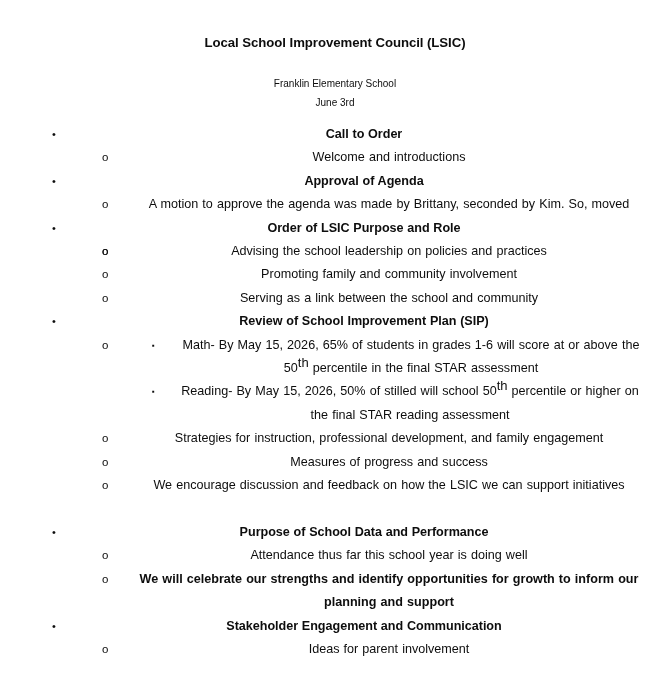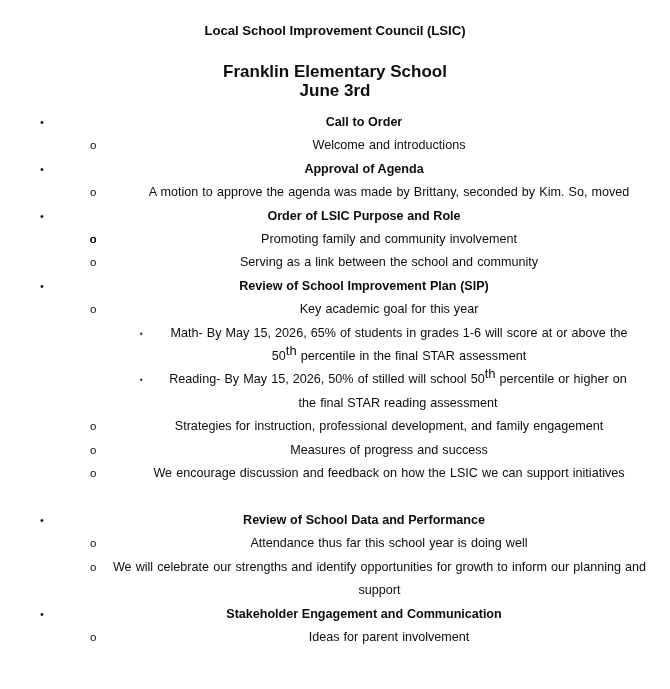--- a/index.html
+++ b/index.html
@@ -13,40 +13,39 @@
     font-family: "Liberation Sans", sans-serif;
     color: #0d0d0d;
     overflow: hidden;
   }
   .page {
     position: relative;
     width: 670px;
     height: 689px;
     background: #ffffff;
     box-sizing: border-box;
-    padding: 4px;
+    padding: 16px;
   }
 
   
   .doc-title {
     text-align: center;
     font-weight: bold;
     font-size: 13.2px;
     line-height: 16px;
     margin: 0;
     padding-top: 19px;
     letter-spacing: -0.05px;
   }
   .subheads {
     text-align: center;
-    font-size: 17px;
+    font-size: 10px;
     line-height: 18.5px;
     margin: 0;
     padding-top: 24px;
-    font-weight: bold;
   }
   .subheads div { white-space: nowrap; }
 
   
   .outline {
     margin: 0;
     padding: 0;
     list-style: none;
   }
   .outline-body { padding-top: 11px; }
@@ -103,21 +102,21 @@
   .txt {
     display: block;
     word-spacing: 0.6px;
     text-align: center;
   }
   .lvl1 .txt { word-spacing: 0.3px; }
 
   
   .w-math  { max-width: 476px; }
   .w-read  { max-width: 474px; }
-  .w-celeb { max-width: 535px; }
+  .w-celeb { max-width: 535px; font-weight: bold; }
 
   .spacer { height: 23.4px; }
 
   sup {
     font-size: 13px;
     vertical-align: super;
     line-height: 0;
   }
 </style>
 </head>
@@ -154,37 +153,37 @@
 
     <div class="lvl lvl1">
       <span class="mk">•</span>
       <span class="txt">Order of LSIC Purpose and Role</span>
     </div>
     <div class="lvl lvl2">
       <span class="mk">o</span>
     </div>
     <div class="lvl lvl2">
       <span class="mk">o</span>
+      <span class="txt">Advising the school leadership on policies and practices</span>
     </div>
     <div class="lvl lvl2">
       <span class="mk">o</span>
       <span class="txt">Promoting family and community involvement</span>
     </div>
     <div class="lvl lvl2">
       <span class="mk">o</span>
       <span class="txt">Serving as a link between the school and community</span>
     </div>
 
     <div class="lvl lvl1">
       <span class="mk">•</span>
       <span class="txt">Review of School Improvement Plan (SIP)</span>
     </div>
     <div class="lvl lvl2">
       <span class="mk">o</span>
-      <span class="txt">Key academic goal for this year</span>
     </div>
     <div class="lvl lvl3">
       <span class="mk">▪</span>
       <span class="txt w-math"><span>Math- By May 15, 2026, 65% of students in grades 1-6 will score at or above the 50</span><sup>th</sup><span> percentile in the final STAR assessment</span></span>
     </div>
     <div class="lvl lvl3">
       <span class="mk">▪</span>
       <span class="txt w-read"><span>Reading- By May 15, 2026, 50% of stilled will school 50</span><sup>th</sup><span> percentile or higher on the final STAR reading assessment</span></span>
     </div>
     <div class="lvl lvl2">
@@ -197,21 +196,21 @@
     </div>
     <div class="lvl lvl2">
       <span class="mk">o</span>
       <span class="txt">We encourage discussion and feedback on how the LSIC we can support initiatives</span>
     </div>
 
     <div class="spacer"></div>
 
     <div class="lvl lvl1">
       <span class="mk">•</span>
-      <span class="txt">Review of School Data and Performance</span>
+      <span class="txt">Purpose of School Data and Performance</span>
     </div>
     <div class="lvl lvl2">
       <span class="mk">o</span>
       <span class="txt">Attendance thus far this school year is doing well</span>
     </div>
     <div class="lvl lvl2">
       <span class="mk">o</span>
       <span class="txt w-celeb">We will celebrate our strengths and identify opportunities for growth to inform our planning and support</span>
     </div>
 

